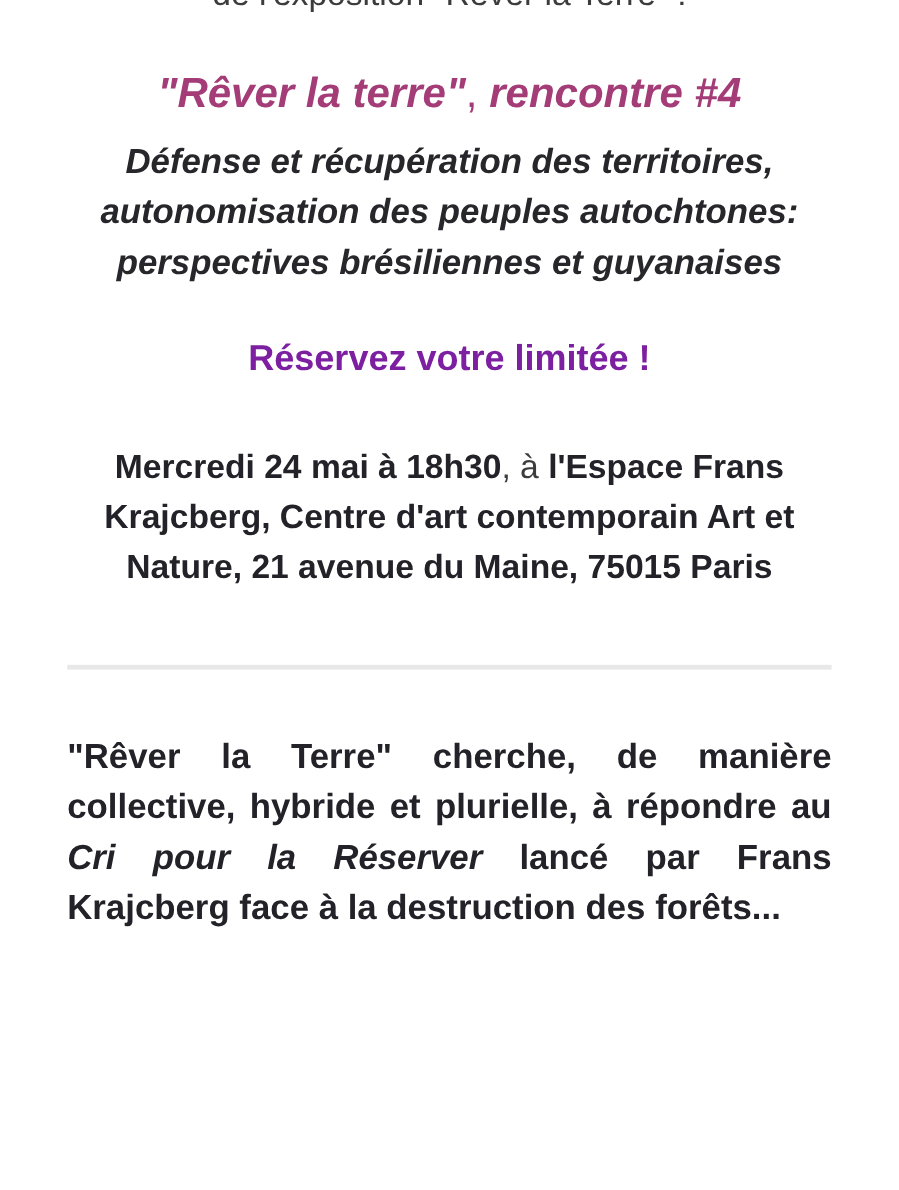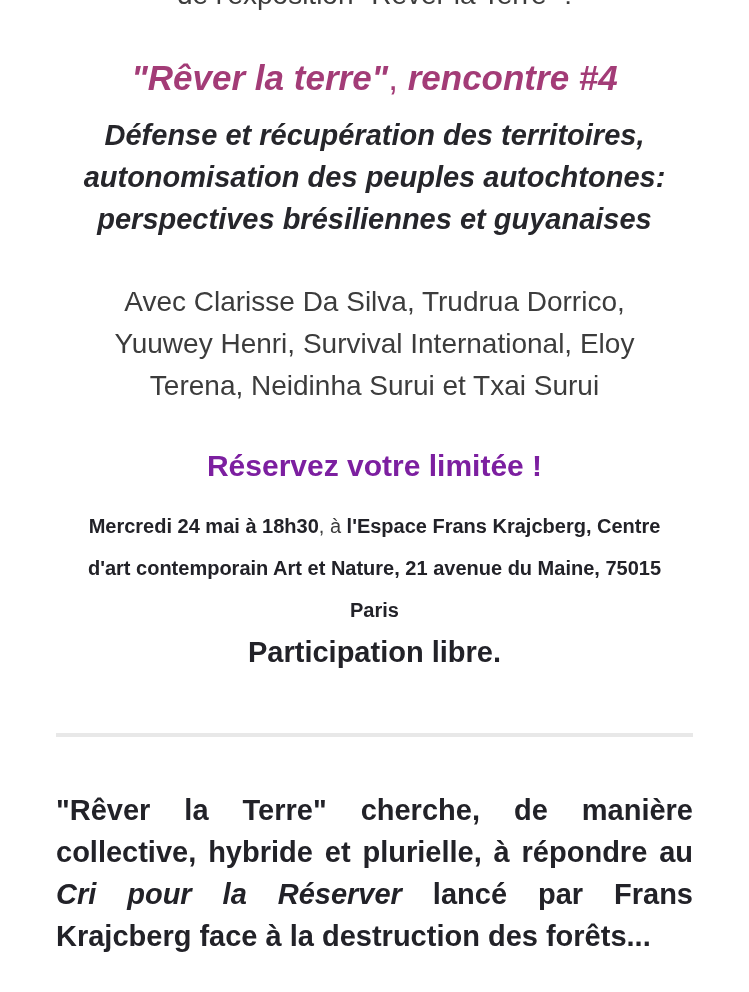--- a/index.html
+++ b/index.html
@@ -54,22 +54,22 @@
     margin-right: auto;
   }
   .cta-line {
     margin-top: 38px;
     font-size: 30px;
     line-height: 42px;
     color: #7c1fa0;
     font-weight: bold;
   }
   .event-line {
-    margin-top: 18px;
-    font-size: 20px;
+    margin-top: 48px;
+    font-size: 28px;
     line-height: 42px;
     color: #222228;
     font-weight: bold;
     max-width: 595px;
     margin-left: auto;
     margin-right: auto;
   }
   .event-line .plain-sep {
     font-weight: 400;
     color: #3c3c3c;
@@ -126,36 +126,30 @@
   </p>
 
   <p class="title-line">
     <span>"Rêver la terre"</span><span class="plain-sep">,</span><span> rencontre #4</span>
   </p>
 
   <p class="subtitle-line">
     <span>Défense et récupération des territoires, autonomisation des peuples autochtones: perspectives brésiliennes et guyanaises</span>
   </p>
 
-  <p class="speakers-line">
-    <span>Avec Clarisse Da Silva, Trudrua Dorrico, Yuuwey Henri, Survival International, Eloy Terena, Neidinha Surui et Txai Surui</span>
-  </p>
 
   <p class="cta-line">
     <span>Réservez votre limitée !</span>
   </p>
 
   <p class="event-line">
     <span>Mercredi 24 mai à 18h30</span><span class="plain-sep">, à </span><span>l'Espace Frans Krajcberg, Centre d'art contemporain Art et Nature, 21 avenue du Maine, 75015 Paris</span>
   </p>
 
 
-  <p class="participation-line">
-    <span>Participation libre.</span>
-  </p>
 
   <hr class="divider">
 
   <p class="body-paragraph">
     <span>"Rêver la Terre" cherche, de manière collective, hybride et plurielle, à répondre au </span><span class="em">Cri pour la Réserver</span><span> lancé par Frans Krajcberg face à la destruction des forêts...</span>
   </p>
 
 </div>
 
 </body></html>

